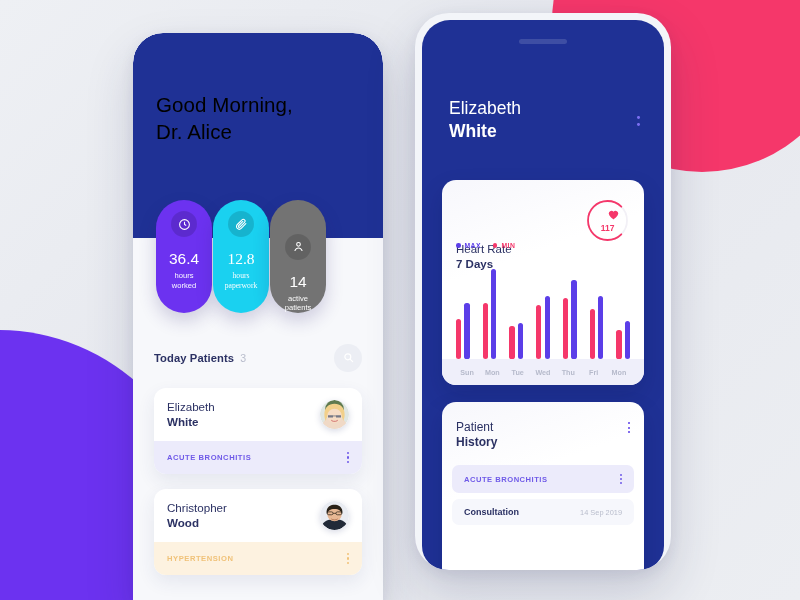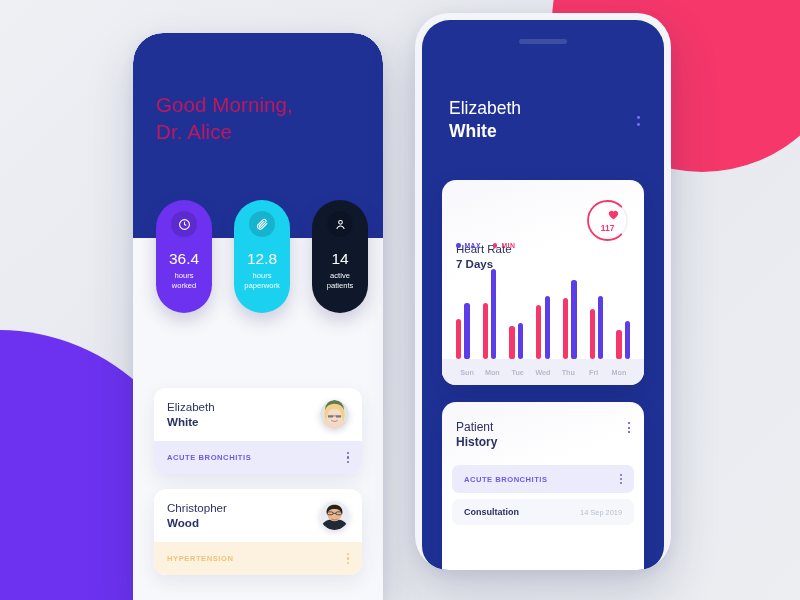--- a/index.html
+++ b/index.html
@@ -57,34 +57,34 @@
   }
   #left-header {
     position: absolute; left: 0; top: 0;
     width: 100%; height: 205px;
     background: #1f3195;
     border-radius: 30px 30px 0 0;
   }
   #greeting {
     position: absolute;
     left: 23px; top: 58px;
-    color: #be185d;
+    color: #000000;
     font-size: 20.5px;
     line-height: 27px;
     font-weight: 400;
     letter-spacing: 0.1px;
   }
   #greeting .line2 { display: block; }
 
   
   #stat-pills {
     position: absolute;
     left: 23px; top: 167px;
     display: flex;
-    gap: 22px;
+    gap: 1px;
   }
   .stat-pill {
     width: 56px; height: 113px;
     border-radius: 28px;
     display: flex;
     flex-direction: column;
     align-items: center;
     padding-top: 11px;
     color: #ffffff;
     box-shadow: 0 8px 18px rgba(40,30,110,0.2);
@@ -419,45 +419,57 @@
           <svg width="13" height="13" viewBox="0 0 24 24" fill="none" stroke="#ffffff" stroke-width="2">
             <circle cx="12" cy="12" r="9"></circle>
               <path d="M12 7v5l3.2 2"></path>
           </svg>
         </span>
         <span class="stat-value">36.4</span>
         <span class="stat-label">hours</span>
         <span class="stat-label">worked</span>
       </div>
 
-      <div class="stat-pill" id="stat-pill-paperwork" style="background:#1ad1f0;">
+      <div class="stat-pill" id="stat-pill-paperwork" style="background:#1ad1f0;font-family:Liberation Serif, serif;">
         <span class="pill-icon-circle">
           <svg width="13" height="13" viewBox="0 0 24 24" fill="none" stroke="#ffffff" stroke-width="2" stroke-linecap="round">
             <path d="M20 10.5l-8.6 8.6a5 5 0 0 1-7.1-7.1l8.6-8.6a3.3 3.3 0 0 1 4.7 4.7l-8.6 8.6a1.7 1.7 0 0 1-2.4-2.4l7.9-7.9"></path>
           </svg>
         </span>
         <span class="stat-value">12.8</span>
         <span class="stat-label">hours</span>
         <span class="stat-label">paperwork</span>
       </div>
 
-      <div class="stat-pill" id="stat-pill-active-patients" style="background:#0f172a;">
+      <div class="stat-pill" id="stat-pill-active-patients" style="background:#737373;justify-content:flex-end;">
         <span class="pill-icon-circle">
           <svg width="13" height="13" viewBox="0 0 24 24" fill="none" stroke="#ffffff" stroke-width="2" stroke-linecap="round">
             <circle cx="12" cy="8" r="3.4"></circle>
               <path d="M5.5 19.5c1.3-3.3 4-4.8 6.5-4.8s5.2 1.5 6.5 4.8"></path>
           </svg>
         </span>
         <span class="stat-value">14</span>
         <span class="stat-label">active</span>
         <span class="stat-label">patients</span>
       </div>
 
     </div>
 
+    <div id="today-row">
+      <span id="today-title">Today Patients</span>
+      <span id="today-count">3</span>
+      <span id="search-button">
+        <span>
+          <svg width="11" height="11" viewBox="0 0 24 24" fill="none" stroke="#ffffff" stroke-width="2.6" stroke-linecap="round">
+            <circle cx="10.5" cy="10.5" r="6.5"></circle>
+              <path d="M15.5 15.5L21 21"></path>
+          </svg>
+        </span>
+      </span>
+    </div>
 
     <div id="patient-list">
 
       <div class="patient-card">
         <div class="patient-top">
           <span class="patient-name">
             <span>Elizabeth</span>
             <span class="last">White</span>
           </span>
           <span class="patient-avatar">

